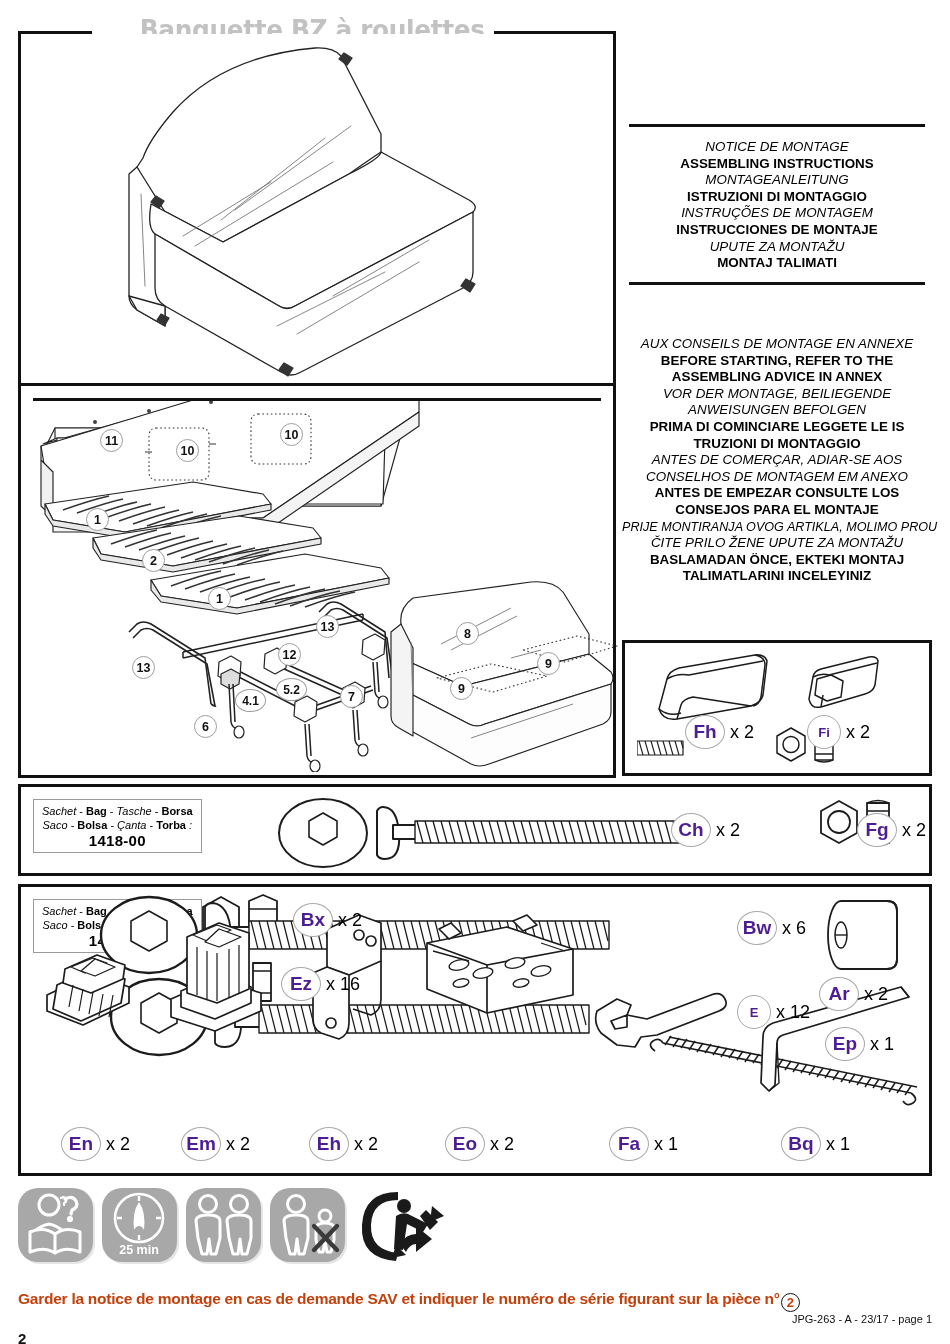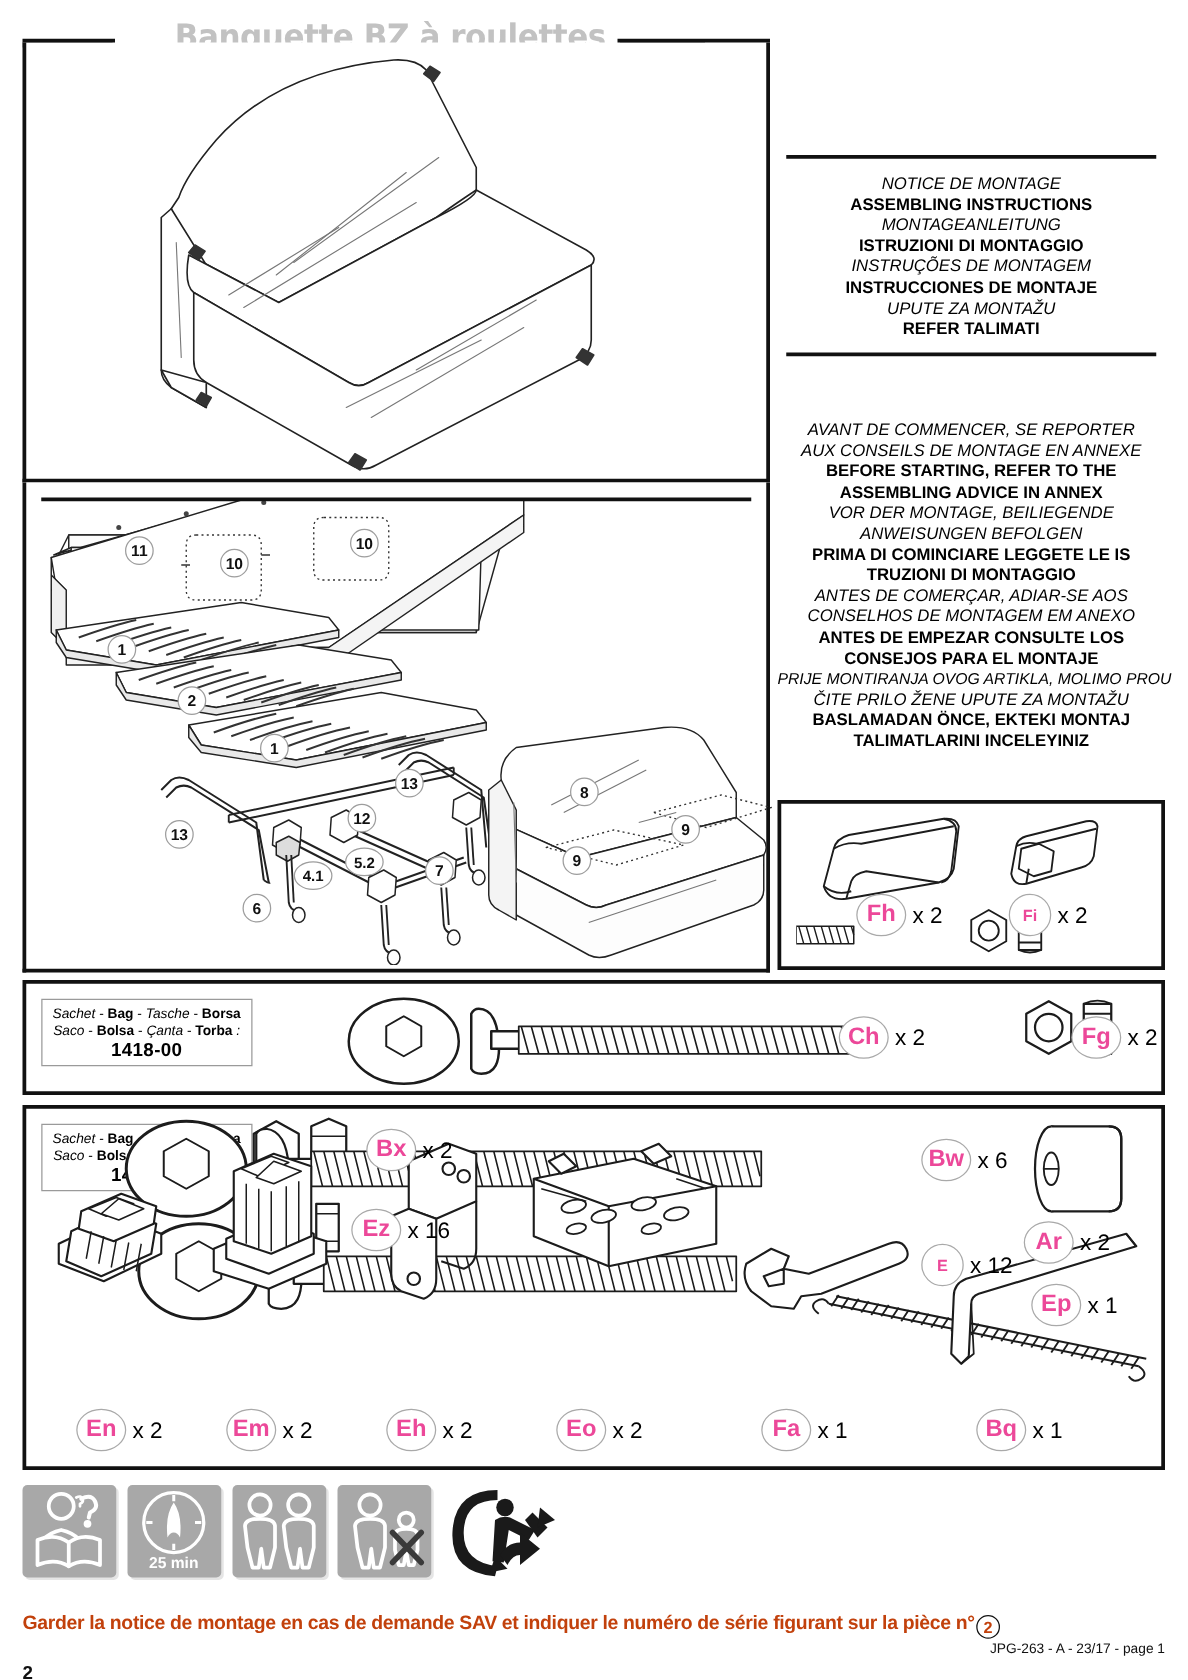--- a/index.html
+++ b/index.html
@@ -77,29 +77,29 @@
     font-size: 12.5px; font-weight: bold; color: #111;
   }
   .bubble.n2 { width: 23px; height: 23px; }
   .bubble.n3 { width: 31px; height: 23px; font-size: 12px; }
 
   
   .hw-call { position: absolute; display: flex; align-items: center; white-space: nowrap; }
   .hw-code {
     border: 1.6px solid #a9a9a9; border-radius: 50%; background: #fff;
     display: flex; align-items: center; justify-content: center;
-    font-weight: bold; color: #ec4899;
+    font-weight: bold; color: #4c1d95;
   }
   .hw-code.w1 { width: 34px; height: 34px; font-size: 13px; }
   .hw-code.w2 { width: 40px; height: 34px; font-size: 19px; }
   .hw-qty { font-size: 18px; margin-left: 5px; color: #000; }
 
   
   .picto {
-    position: absolute; width: 75px; height: 74px; border-radius: 4px;
+    position: absolute; width: 75px; height: 74px; border-radius: 20px;
     background: #a8a8a8;
     box-shadow: 2px 2px 0 rgba(0,0,0,0.10);
   }
   .picto-time-label {
     position: absolute; bottom: 6px; left: 0; right: 0; text-align: center;
     color: #ffffff; font-weight: bold; font-size: 12.5px;
   }
 
   
   #footer-note {
@@ -338,28 +338,27 @@
   <div class="rt-col" id="text-block-1">
     <div class="rt-rule"></div>
     <div class="inner" id="heading-lines">
         <div class="ml-line i">NOTICE DE MONTAGE</div>
         <div class="ml-line b">ASSEMBLING INSTRUCTIONS</div>
         <div class="ml-line i">MONTAGEANLEITUNG</div>
         <div class="ml-line b">ISTRUZIONI DI MONTAGGIO</div>
         <div class="ml-line i">INSTRUÇÕES DE MONTAGEM</div>
         <div class="ml-line b">INSTRUCCIONES DE MONTAJE</div>
         <div class="ml-line i">UPUTE ZA MONTAŽU</div>
-        <div class="ml-line b">REFER TALIMATI</div>
+        <div class="ml-line b">MONTAJ TALIMATI</div>
       </div>
     <div class="rt-rule"></div>
   </div>
 
   <div class="rt-col" id="text-block-2">
     <div class="inner" id="notice-lines">
-        <div class="ml-line i">AVANT DE COMMENCER, SE REPORTER</div>
         <div class="ml-line i">AUX CONSEILS DE MONTAGE EN ANNEXE</div>
         <div class="ml-line b">BEFORE STARTING, REFER TO THE</div>
         <div class="ml-line b">ASSEMBLING ADVICE IN ANNEX</div>
         <div class="ml-line i">VOR DER MONTAGE, BEILIEGENDE</div>
         <div class="ml-line i">ANWEISUNGEN BEFOLGEN</div>
         <div class="ml-line b">PRIMA DI COMINCIARE LEGGETE LE IS</div>
         <div class="ml-line b">TRUZIONI DI MONTAGGIO</div>
         <div class="ml-line i">ANTES DE COMERÇAR, ADIAR-SE AOS</div>
         <div class="ml-line i">CONSELHOS DE MONTAGEM EM ANEXO</div>
         <div class="ml-line b">ANTES DE EMPEZAR CONSULTE LOS</div>

